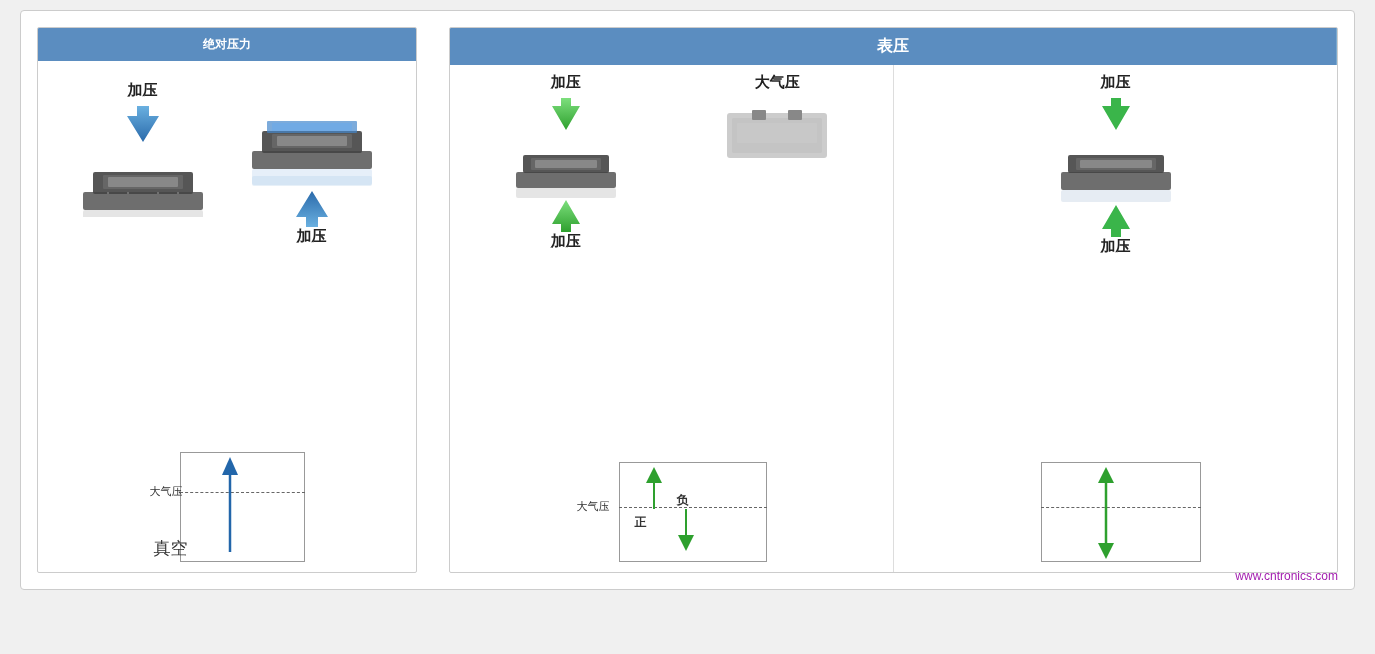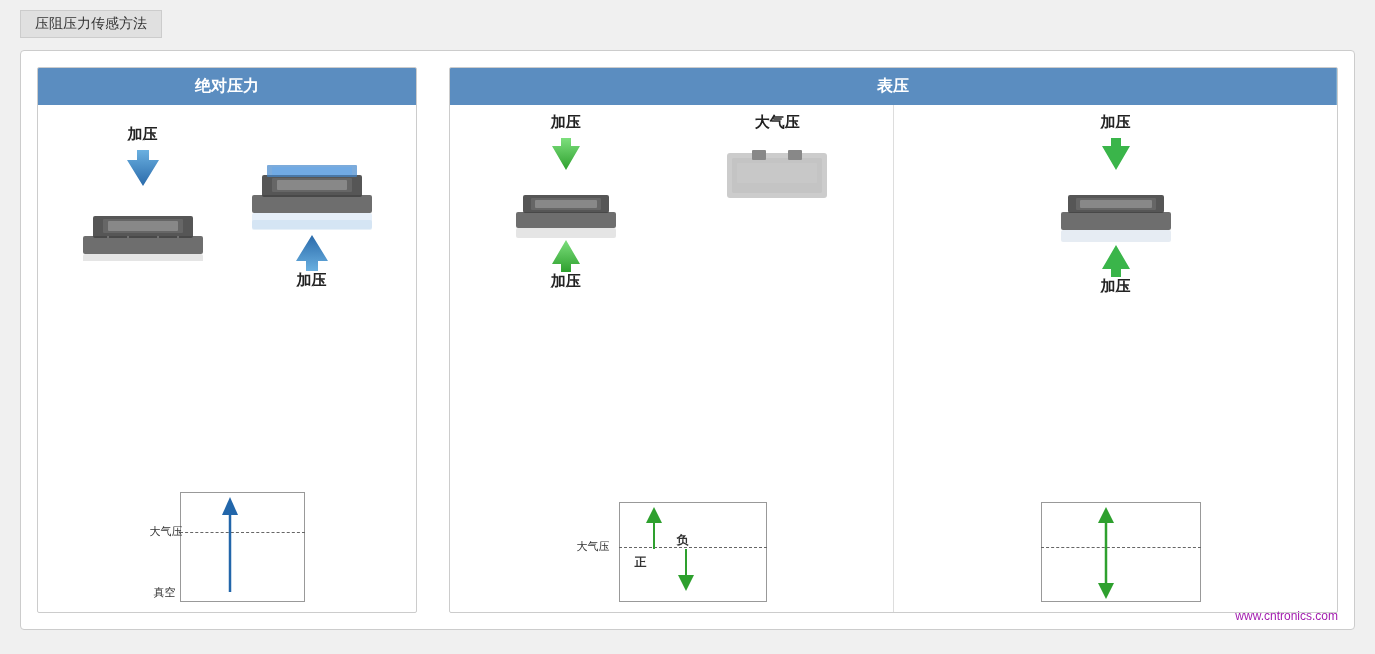--- a/index.html
+++ b/index.html
@@ -35,21 +35,21 @@
       display: flex;
       gap: 0;
       height: 580px;
       position: relative;
     }
     .panel-header {
       background: #5b8dc0;
       color: #fff;
       text-align: center;
       padding: 8px 0;
-      font-size: 16px;
+      font-size: 12px;
       font-weight: bold;
       width: 100%;
       margin-bottom: 20px;
     }
     .label-text {
       font-size: 15px;
       color: #222;
       margin-bottom: 6px;
       font-weight: bold;
     }
@@ -130,21 +130,20 @@
     .device-col {
       display: flex;
       flex-direction: column;
       align-items: center;
     }
   </style>
 </head>
 <body>
 
 <div class="page-wrapper">
-  <div class="page-title">压阻压力传感方法</div>
 
   <div class="main-container">
 
     <div class="left-panel-box">
       <div class="panel-header">绝对压力</div>
       <div class="left-panel-content">
 
         <div style="display:flex; width:100%; justify-content:space-around; align-items:flex-start;">
 
           <div class="device-col">
@@ -211,21 +210,21 @@
         </div>
 
         <div class="bottom-area">
           <div style="position:relative; width:155px; height:110px; margin-top:10px;">
 
             <div style="position:absolute; left:30px; top:0; right:0; bottom:0; border:1px solid #999;"></div>
 
             <div style="position:absolute; left:30px; right:0; top:40px; border-top:1.5px dashed #666;"></div>
 
             <span style="position:absolute; left:0; top:32px; font-size:11px; color:#333;">大气压</span>
-            <span style="position:absolute; left:4px; bottom:2px; font-size:11px; color:#333;">真空</span>
+            <span style="position:absolute; left:4px; bottom:2px; font-size:17px; color:#333;">真空</span>
 
             <svg style="position:absolute; left:70px; top:5px;" width="20" height="95" viewBox="0 0 20 95">
               <line x1="10" y1="95" x2="10" y2="10" stroke="#2266aa" stroke-width="2.5"></line>
               <polygon points="10,0 2,18 18,18" fill="#2266aa"></polygon>
             </svg>
           </div>
         </div>
 
       </div>
     </div>

